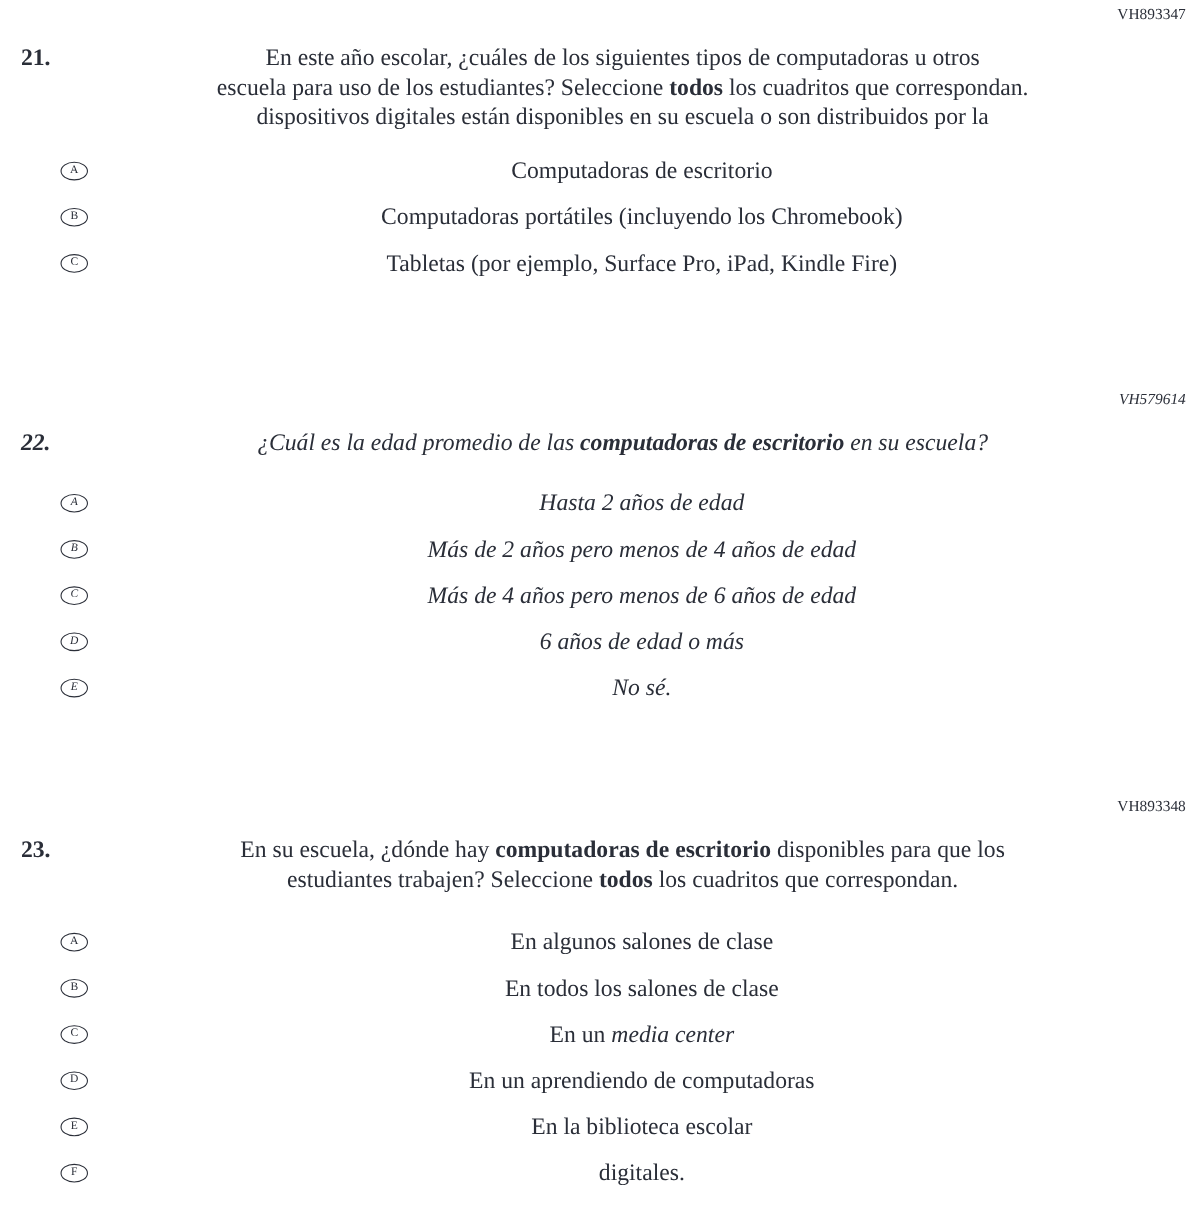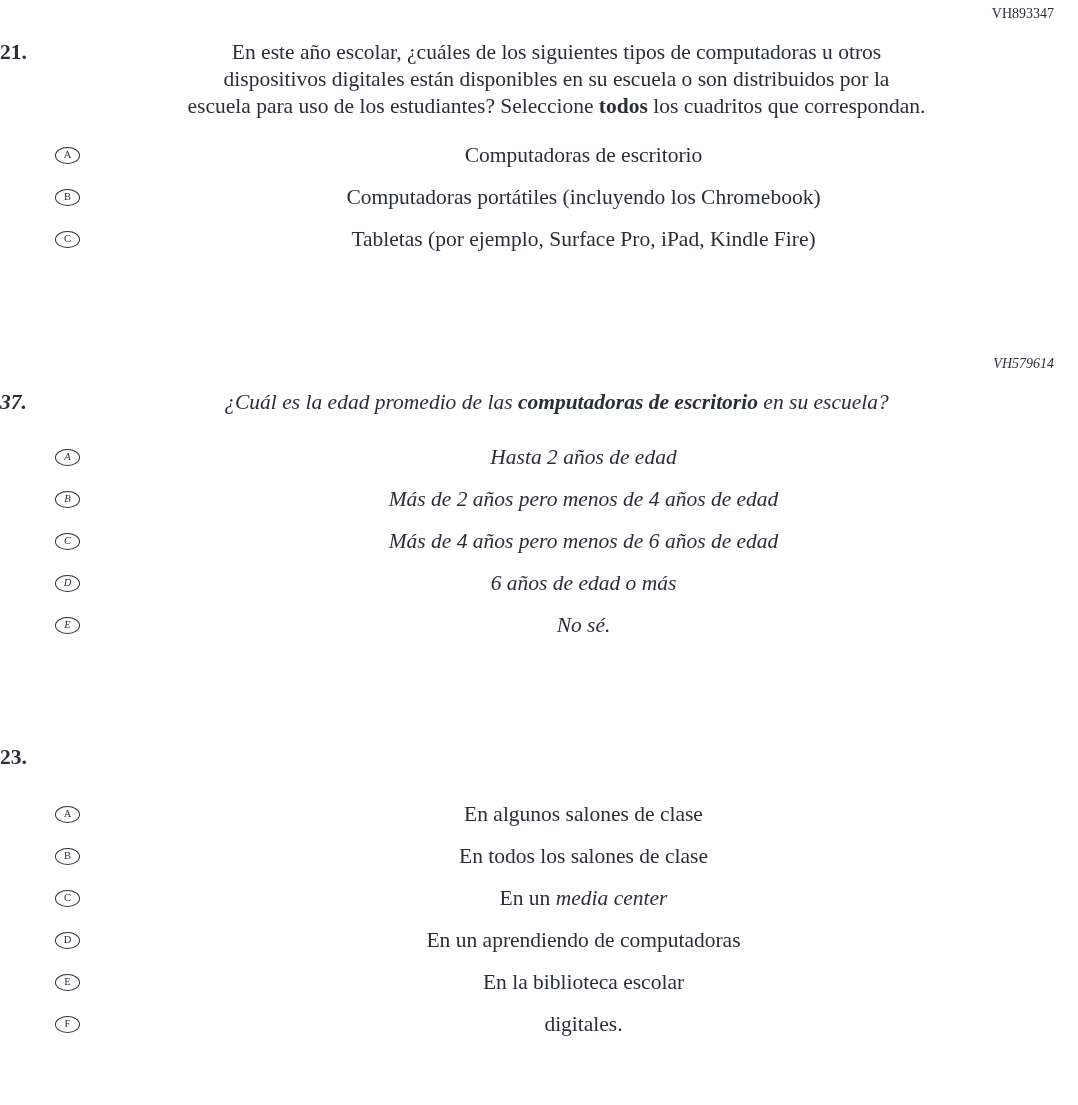--- a/index.html
+++ b/index.html
@@ -11,35 +11,35 @@
     font-family: "Liberation Serif", "DejaVu Serif", serif;
     overflow: hidden;
   }
   .section { position: absolute; left: 0; width: 1078px; }
   #sec-21 { top: 6px; }
   #sec-22 { top: 356px; font-style: italic; }
   #sec-23 { top: 726px; }
 
   .code {
     text-align: right;
-    padding-right: 24px;
+    padding-right: 0;
     font-size: 14px;
     line-height: 15px;
   }
 
   .q-row {
     display: flex;
     margin-top: 18px;
     font-size: 21.5px;
     line-height: 27px;
   }
   .q-num {
     flex: none;
     width: 35px;
-    padding-left: 0;
+    padding-left: 19px;
     font-weight: bold;
   }
   .q-text { flex: 1; }
 
   .tline { min-height: 27px; text-align: center; }
   .b { font-weight: bold; }
   .i { font-style: italic; }
 
   .options { margin-top: 22px; }
   #sec-22 .options { margin-top: 28px; }
@@ -69,22 +69,22 @@
 </style>
 </head>
 <body style="color: rgb(42, 46, 56); background: rgb(255, 255, 255);">
 
 <div class="section" id="sec-21">
   <div class="code">VH893347</div>
   <div class="q-row">
     <span class="q-num">21.</span>
     <div class="q-text">
         <div class="tline"><span>En este año escolar, ¿cuáles de los siguientes tipos de computadoras u otros</span></div>
+        <div class="tline"><span>escuela para uso de los estudiantes? Seleccione </span><span class="b">todos</span><span> los cuadritos que correspondan.</span></div>
         <div class="tline"><span>dispositivos digitales están disponibles en su escuela o son distribuidos por la</span></div>
-        <div class="tline"><span>escuela para uso de los estudiantes? Seleccione </span><span class="b">todos</span><span> los cuadritos que correspondan.</span></div>
       </div>
   </div>
   <div class="options">
       <div class="opt-row">
         <span class="bubble">A</span>
         <div class="opt-text">
           <div class="tline"><span>Computadoras de escritorio</span></div>
         </div>
       </div>
       <div class="opt-row">
@@ -98,21 +98,21 @@
         <div class="opt-text">
           <div class="tline"><span>Tabletas (por ejemplo, Surface Pro, iPad, Kindle Fire)</span></div>
         </div>
       </div>
     </div>
 </div>
 
 <div class="section" id="sec-22">
   <div class="code">VH579614</div>
   <div class="q-row">
-    <span class="q-num">37.</span>
+    <span class="q-num">22.</span>
     <div class="q-text">
         <div class="tline"><span>¿Cuál es la edad promedio de las </span><span class="b">computadoras de escritorio</span><span> en su escuela?</span></div>
       </div>
   </div>
   <div class="options">
       <div class="opt-row">
         <span class="bubble">A</span>
         <div class="opt-text">
           <div class="tline"><span>Hasta 2 años de edad</span></div>
         </div>
@@ -138,23 +138,26 @@
       <div class="opt-row">
         <span class="bubble">E</span>
         <div class="opt-text">
           <div class="tline"><span>No sé.</span></div>
         </div>
       </div>
     </div>
 </div>
 
 <div class="section" id="sec-23">
+  <div class="code">VH893348</div>
   <div class="q-row">
     <span class="q-num">23.</span>
     <div class="q-text">
+        <div class="tline"><span>En su escuela, ¿dónde hay </span><span class="b">computadoras de escritorio</span><span> disponibles para que los</span></div>
+        <div class="tline"><span>estudiantes trabajen? Seleccione </span><span class="b">todos</span><span> los cuadritos que correspondan.</span></div>
       </div>
   </div>
   <div class="options">
       <div class="opt-row">
         <span class="bubble">A</span>
         <div class="opt-text">
           <div class="tline"><span>En algunos salones de clase</span></div>
         </div>
       </div>
       <div class="opt-row">

